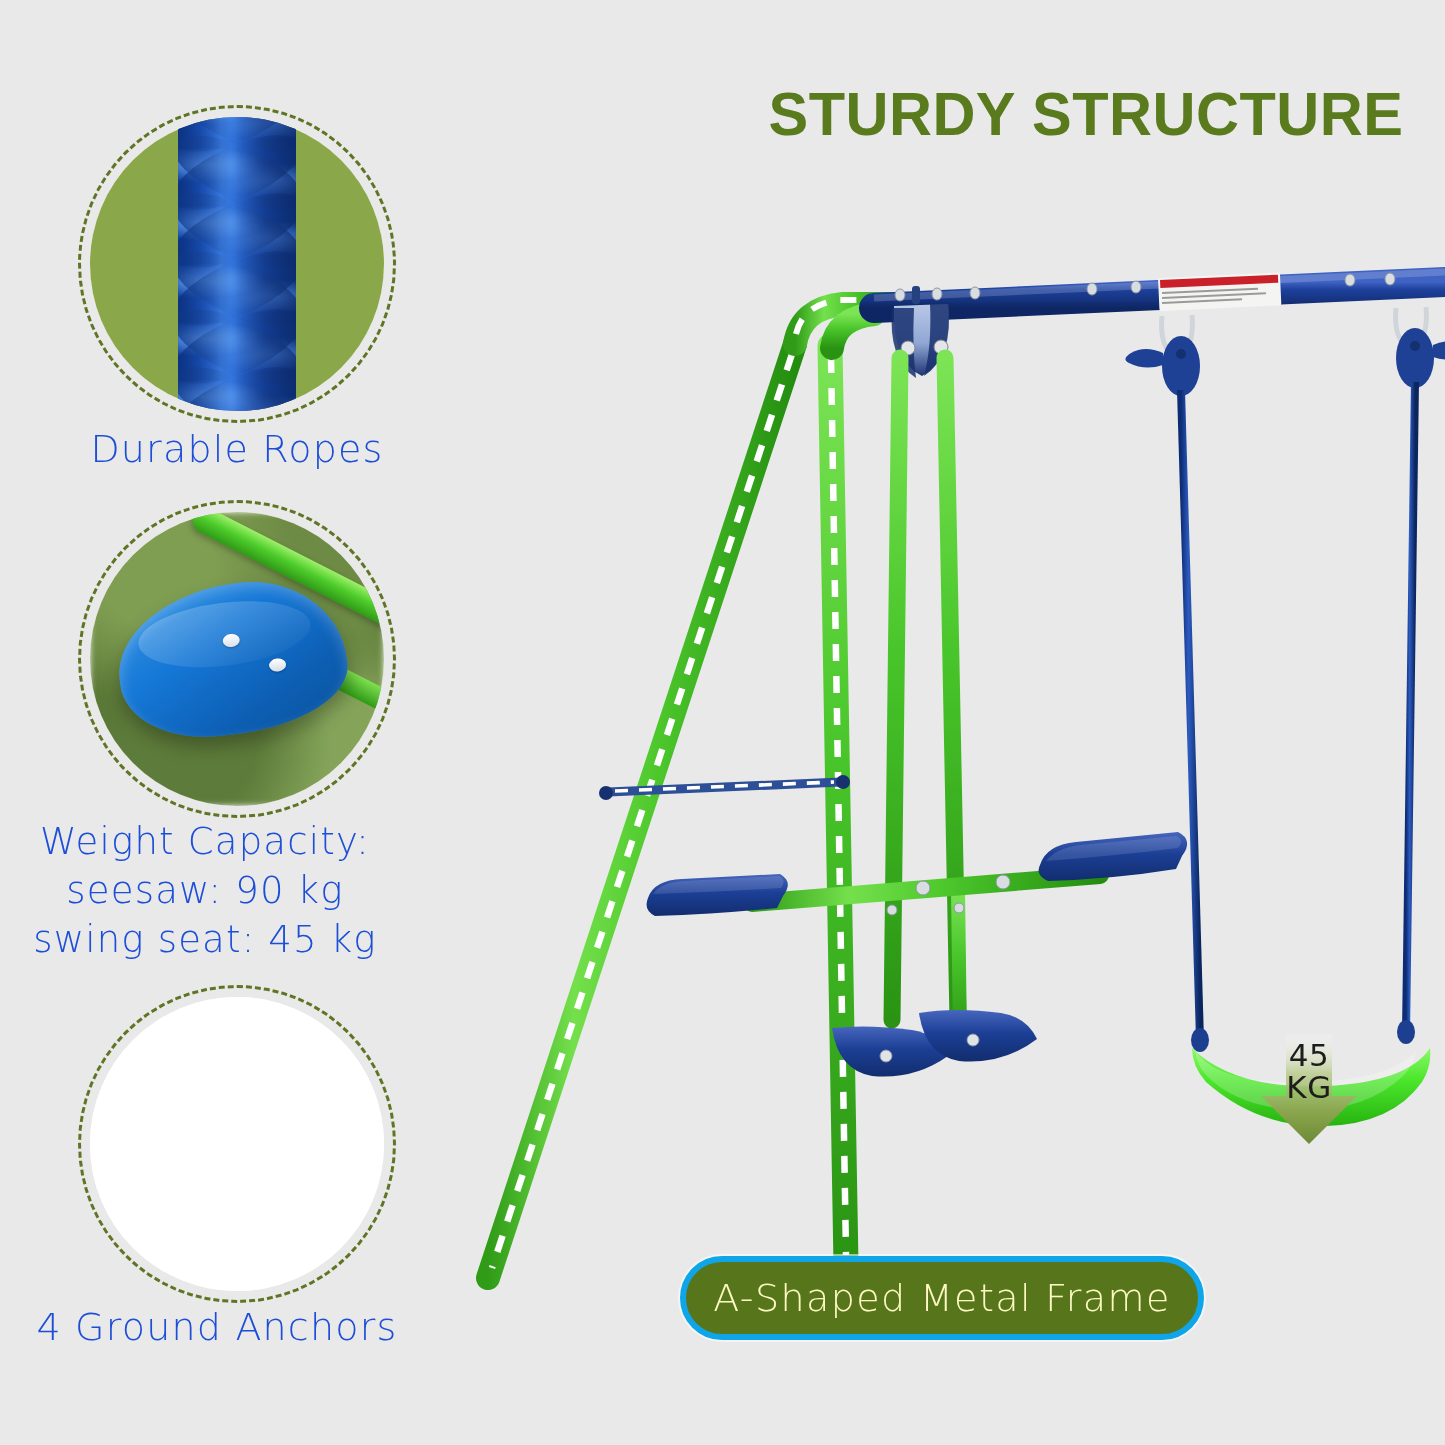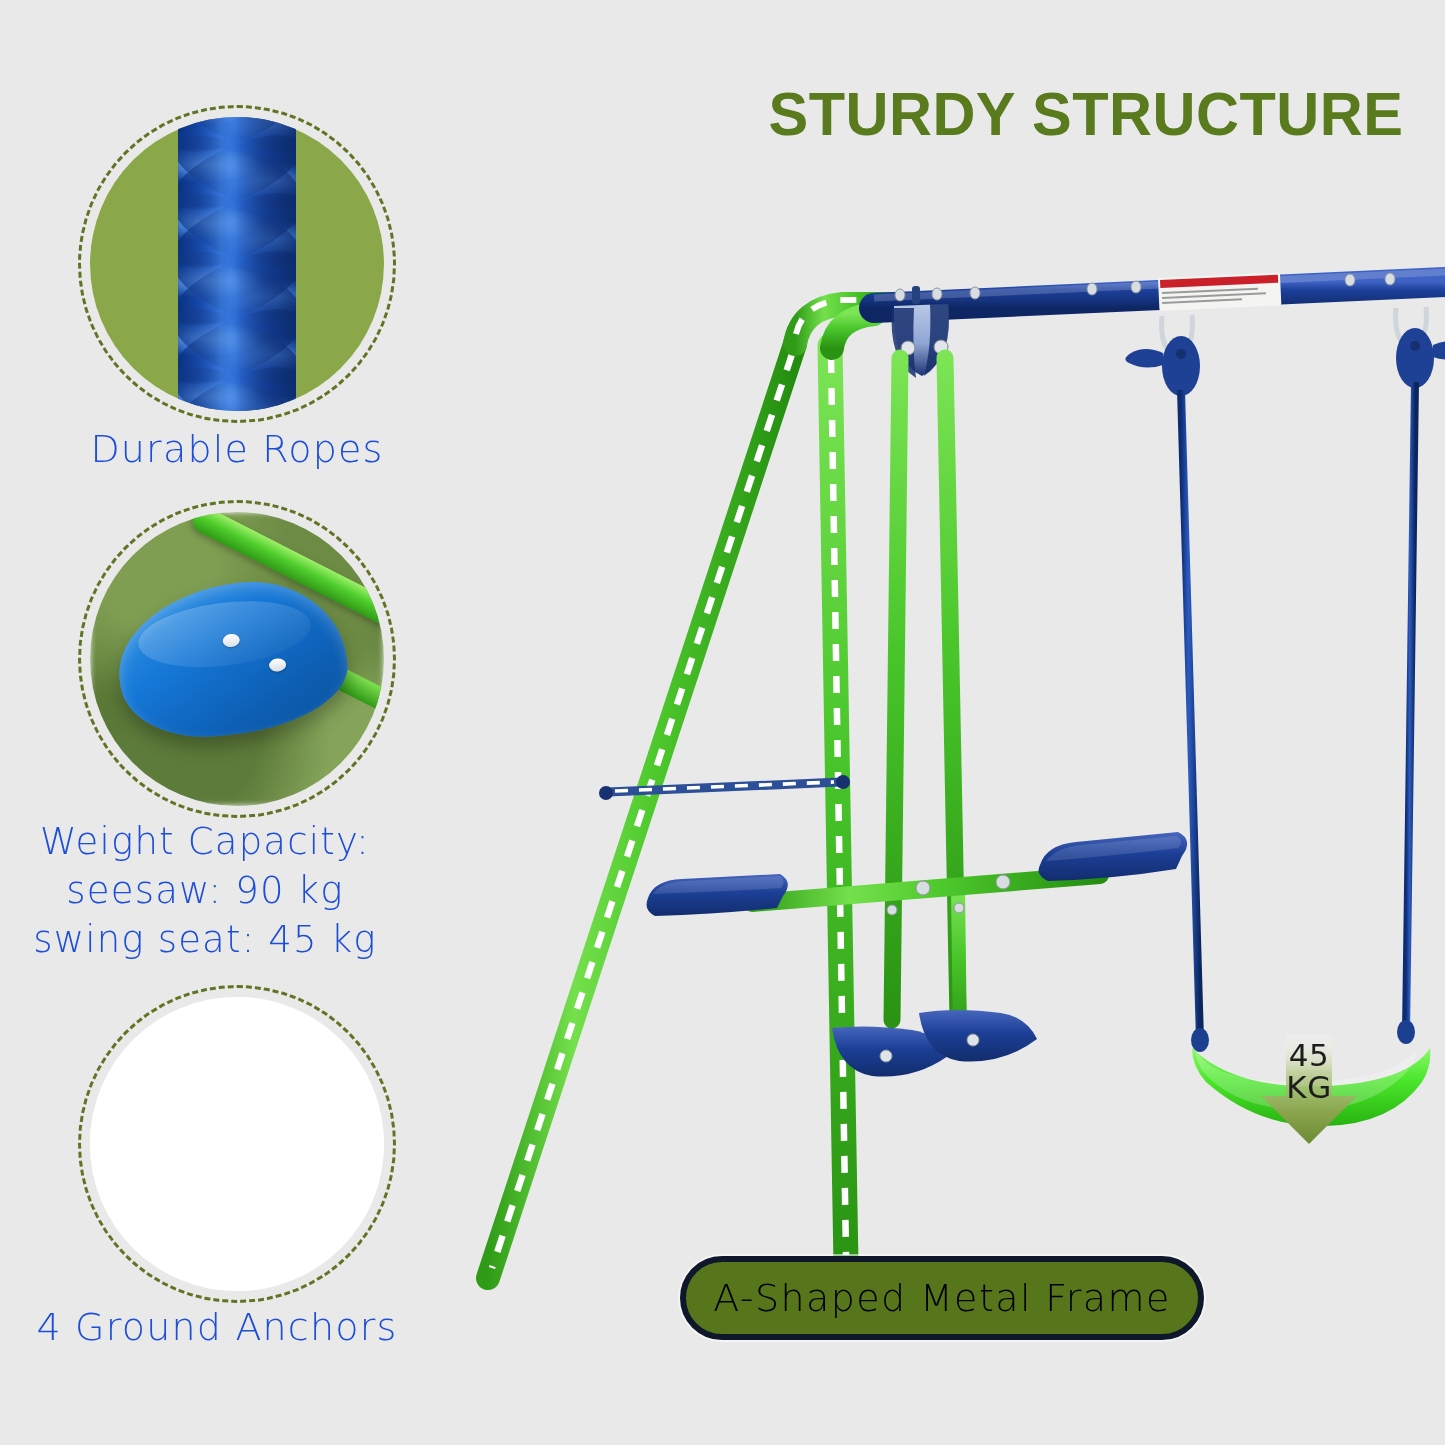--- a/index.html
+++ b/index.html
@@ -137,25 +137,25 @@
   
   .product{position:absolute;left:400px;top:250px;width:1045px;height:1090px;}
   .product svg{display:block;}
 
   
   .badge{
     position:absolute;
     left:680px;top:1256px;
     width:524px;height:84px;
     background:#57761b;
-    border:6px solid #0f172a;
+    border:6px solid #0ea5e9;
     border-radius:42px;
     box-sizing:border-box;
     display:flex;align-items:center;justify-content:center;
-    color:#000000;
+    color:#fef9c3;
     font-family:"DejaVu Sans","Liberation Sans",sans-serif;
     font-weight:300;
     font-size:38px;
     letter-spacing:1.4px;
     box-shadow:0 0 0 2px rgba(255,255,255,.55);
   }
 
   
   .kg-arrow{
     position:absolute;

